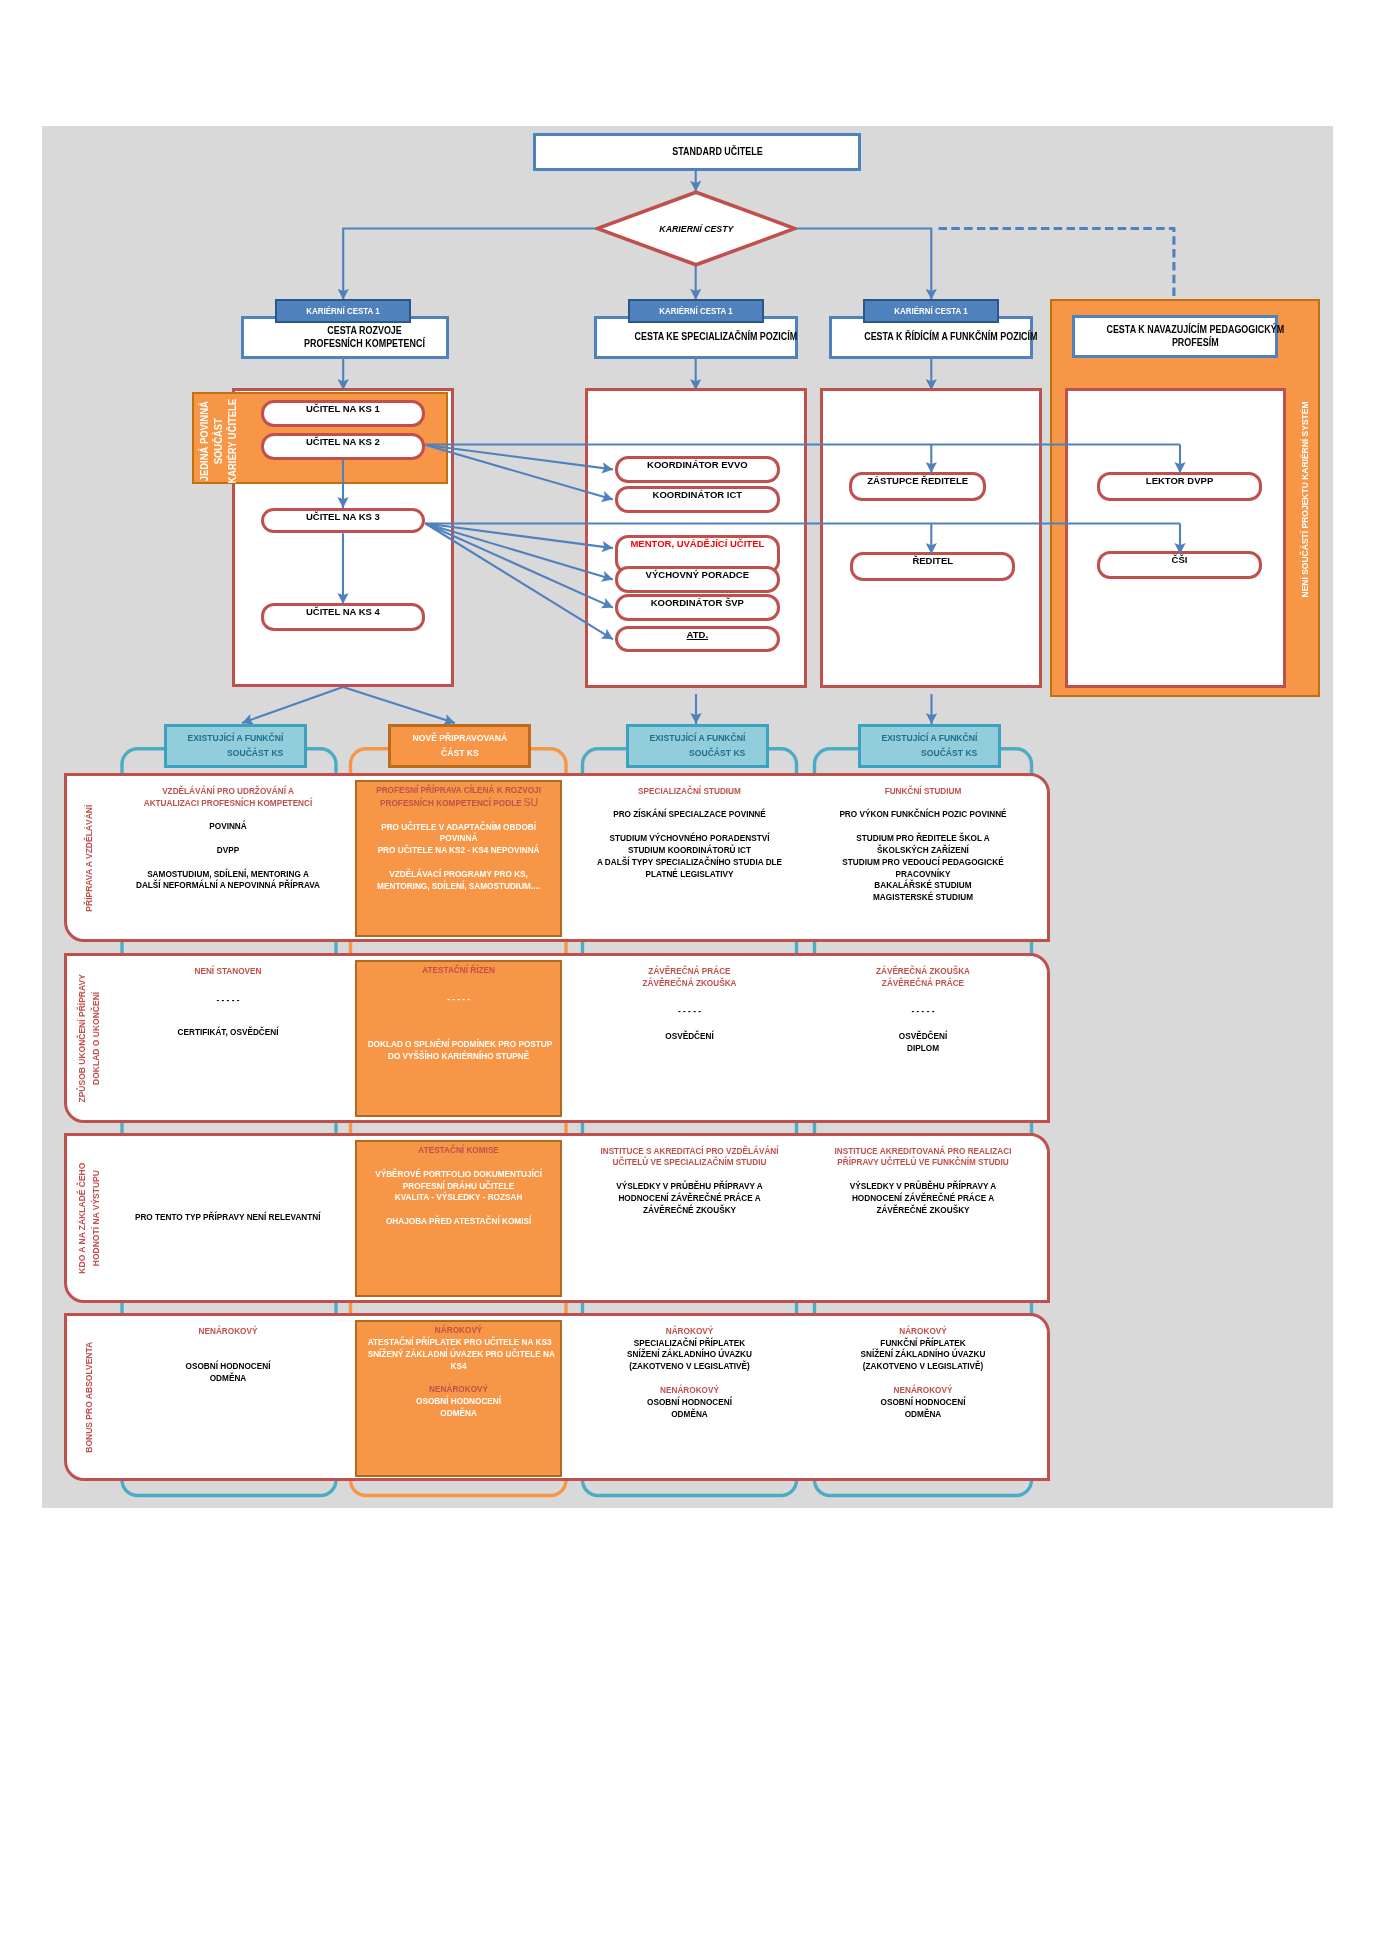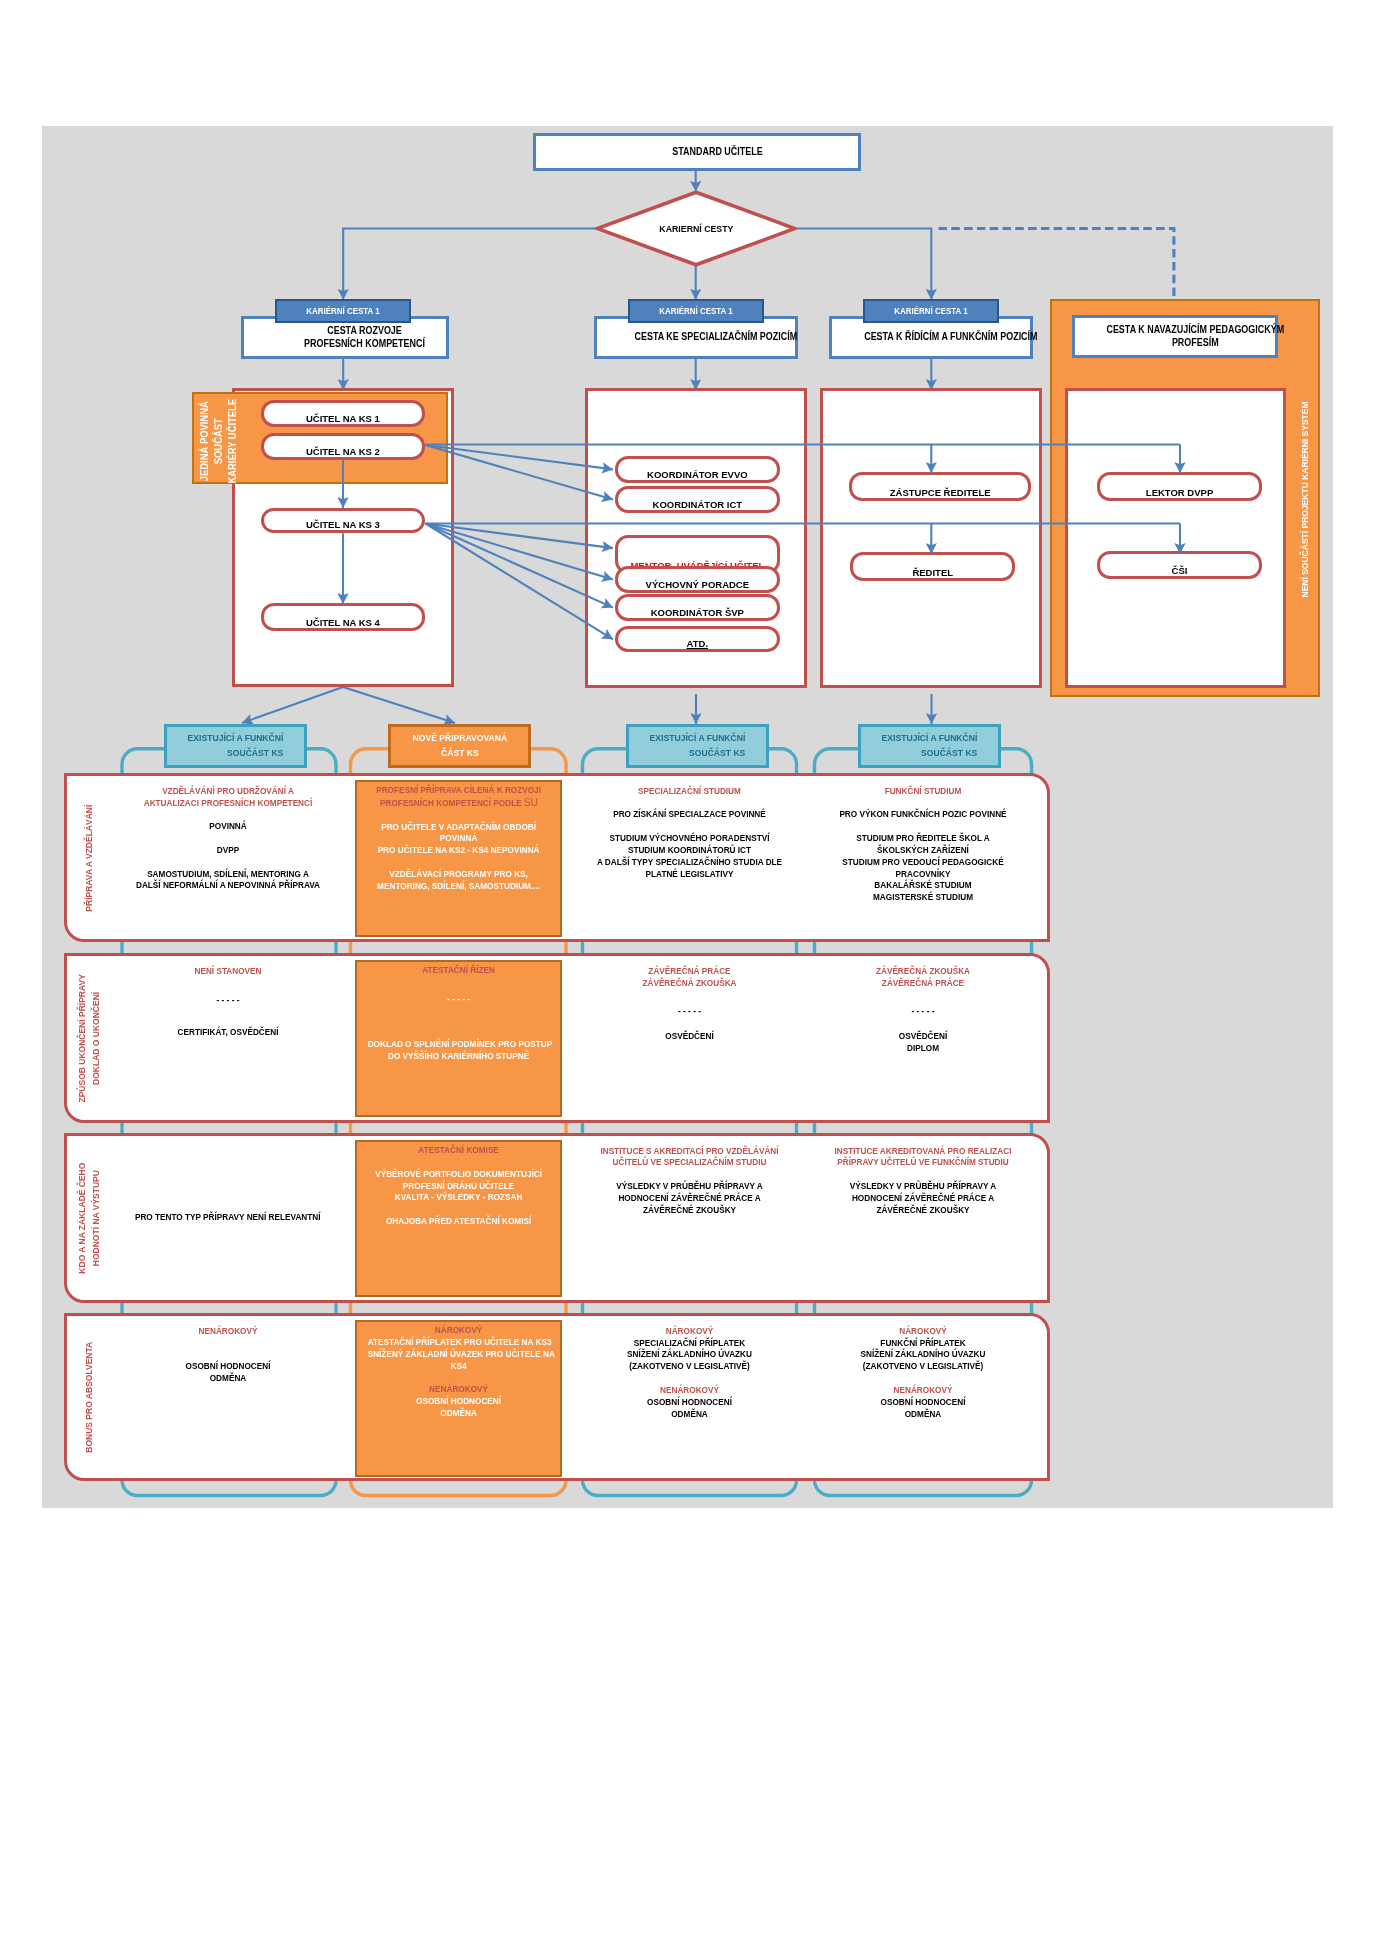--- a/index.html
+++ b/index.html
@@ -13,21 +13,21 @@
   svg.ov{position:absolute;left:0;top:0;width:1384px;height:1958px;pointer-events:none;}
 
   
   .topbox{background:#fff;border:3px solid #4f81bd;display:flex;align-items:center;justify-content:center;
           text-align:center;font-weight:bold;color:#000;font-size:10px;line-height:12.6px;white-space:nowrap;padding-left:40px;}
   .kchead{background:#4f81bd;border:2.5px solid #2b5688;display:flex;align-items:center;justify-content:center;
           color:#fff;font-weight:bold;font-size:8.9px;white-space:nowrap;}
 
   
   .redpanel{background:#fff;border:3.3px solid #c0504d;}
-  .redbox{background:#fff;border:3.2px solid #c0504d;border-radius:13px;display:flex;align-items:flex-end;
+  .redbox{background:#fff;border:3.2px solid #c0504d;border-radius:13px;display:flex;align-items:flex-start;
           justify-content:center;font-weight:bold;font-size:9.5px;color:#000;text-align:center;white-space:nowrap;}
   .redbox.red{color:#ff0000;}
   .redbox .ln{transform:none;}
 
   
   .orangepanel{background:#f79646;border:2.7px solid #c0720f;}
   .orangelabel{color:#fff;font-weight:bold;font-size:10.5px;line-height:1.35;text-align:center;}
 
   
   .bluehead{background:#92cddc;border:3px solid #3da2c0;display:flex;align-items:center;justify-content:center;
@@ -83,21 +83,21 @@
 
   <div class="abs topbox" style="left:533px;top:133px;width:328px;height:38px;">
       <span>
         <div class="ln">STANDARD UČITELE</div>
       </span>
     </div>
 
   <svg class="abs" style="left:595px;top:190px;width:202px;height:77px;" viewBox="0 0 202 77">
     <polygon points="101,2.2 199.8,38.5 101,74.8 2.2,38.5" fill="#ffffff" stroke="#c0504d" stroke-width="3.6"></polygon>
   </svg>
-  <div class="abs" style="left:595px;top:190px;width:202px;height:77px;display:flex;align-items:center;justify-content:center;font-weight:bold;font-size:9.8px;white-space:nowrap;">
+  <div class="abs" style="left:595px;top:190px;width:202px;height:77px;display:flex;align-items:center;justify-content:center;font-weight:bold;font-size:9.8px;white-space:nowrap;font-style:italic;">
       <span>
         <div class="ln">KARIERNÍ CESTY</div>
       </span>
     </div>
 
   <div class="abs topbox" style="left:241px;top:316px;width:208px;height:43px;">
       <span>
         <div class="ln">CESTA ROZVOJE</div>
         <div class="ln">PROFESNÍCH KOMPETENCÍ</div>
       </span>
@@ -199,21 +199,21 @@
         <div class="ln">KOORDINÁTOR ŠVP</div>
       </span>
     </div>
   <div class="abs redbox" style="left:614.7px;top:626.4px;width:165.3px;height:25.8px;text-decoration:underline;">
       <span>
         <div class="ln">ATD.</div>
       </span>
     </div>
 
   <div class="abs redpanel" style="left:820.1px;top:388px;width:221.7px;height:299.9px;"></div>
-  <div class="abs redbox" style="left:849.2px;top:471.8px;width:182px;height:28.8px;">
+  <div class="abs redbox" style="left:849.2px;top:471.8px;width:137px;height:28.8px;">
       <span>
         <div class="ln">ZÁSTUPCE ŘEDITELE</div>
       </span>
     </div>
   <div class="abs redbox" style="left:850.1px;top:552.1px;width:165.3px;height:28.9px;">
       <span>
         <div class="ln">ŘEDITEL</div>
       </span>
     </div>
 

